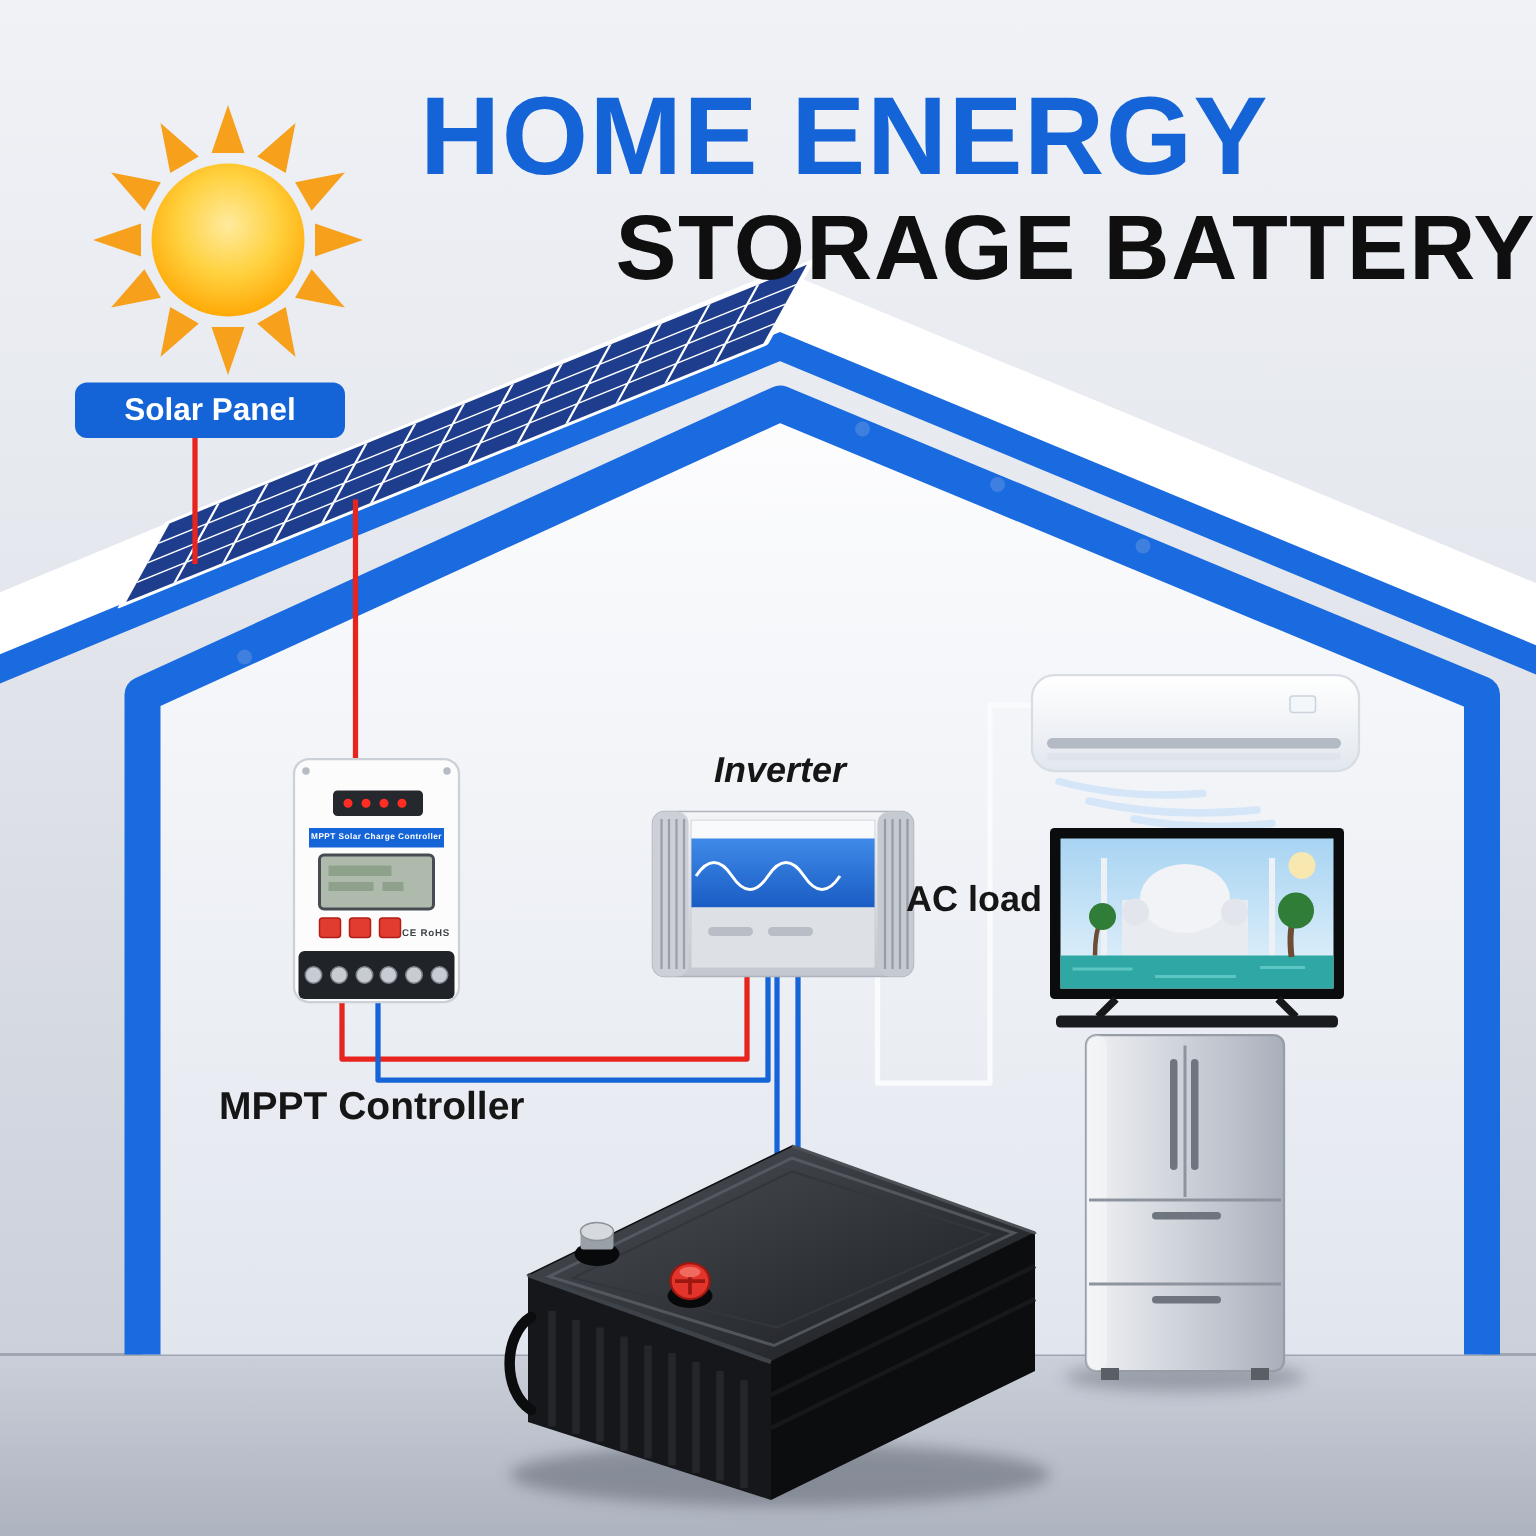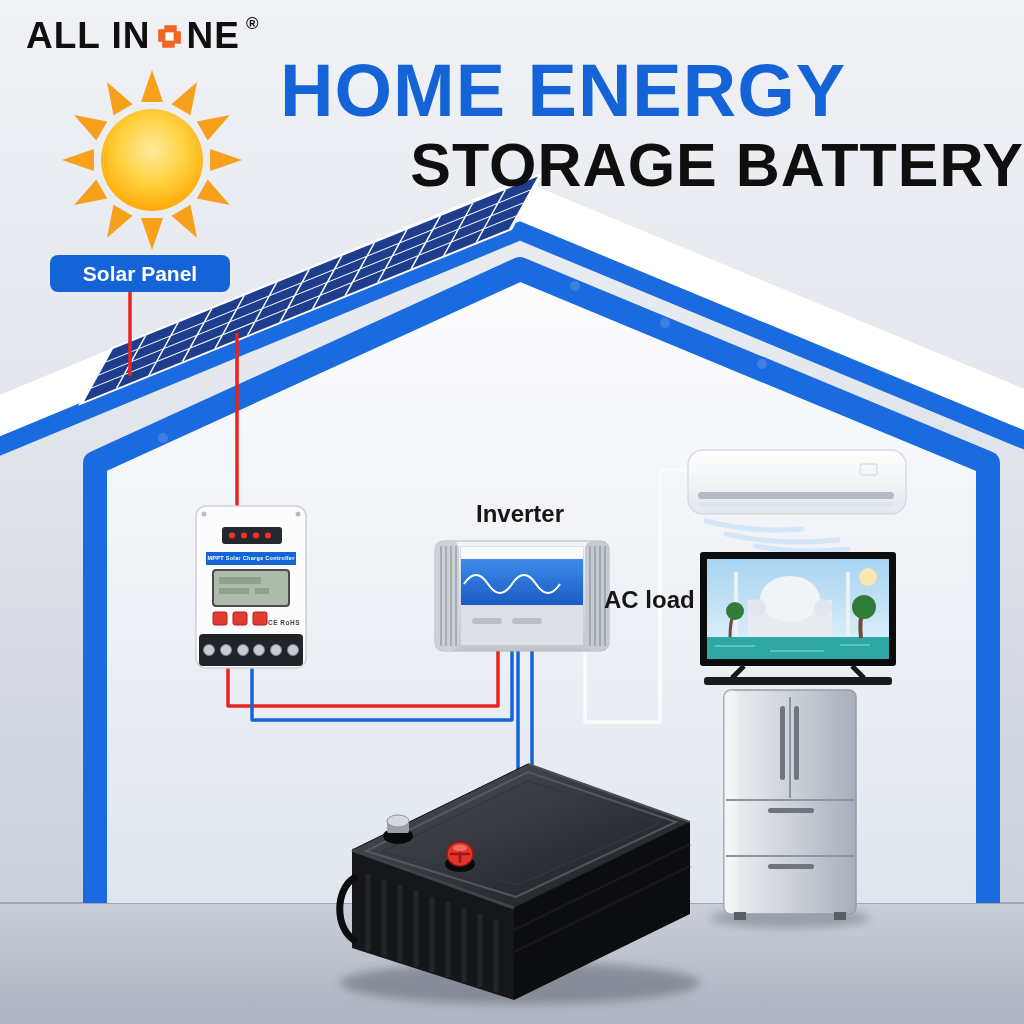--- a/index.html
+++ b/index.html
@@ -12,21 +12,21 @@
   .abs{position:absolute;}
   .logo{left:26px;top:14px;display:flex;align-items:flex-start;color:#101010;}
   .logo-text{font-size:37px;font-weight:900;letter-spacing:1px;line-height:44px;}
   .oicon{width:31px;height:31px;margin:7px 2px 0 3px;display:block;}
   .reg{font-size:17px;font-weight:700;margin-left:6px;margin-top:0px;}
   .title1{left:280px;top:48px;width:744px;text-align:left;font-size:74px;font-weight:900;color:#1464d8;letter-spacing:1px;white-space:nowrap;}
   .title2{left:280px;top:130px;width:744px;text-align:right;font-size:61px;font-weight:900;color:#0f0f10;letter-spacing:1px;white-space:nowrap;}
   .pill{left:50px;top:255px;width:180px;height:37px;background:#1464d8;border-radius:8px;color:#ffffff;
         font-size:21px;font-weight:700;display:flex;align-items:center;justify-content:center;}
   .lbl{font-size:24px;font-weight:600;color:#161616;white-space:nowrap;}
-  #lbl-inverter{left:430px;top:500px;width:180px;text-align:center;}
+  #lbl-inverter{left:430px;top:500px;width:180px;text-align:center;font-style:italic;}
   #lbl-acload{left:604px;top:586px;}
   #lbl-mppt{left:146px;top:722px;font-size:26px;}
   #lbl-battery{left:212px;top:976px;}
   .mppt-strip-text{left:206px;top:552px;width:90px;height:13px;font-size:5.5px;line-height:13px;color:#ffffff;
                    text-align:center;font-weight:700;letter-spacing:0.3px;}
   .mppt-marks{left:268px;top:619px;font-size:6.5px;color:#41454b;font-weight:700;letter-spacing:0.5px;}
 </style>
 </head>
 <body>
 
@@ -248,36 +248,28 @@
     </g>
     <g>
       <ellipse cx="460" cy="864" rx="15" ry="8" fill="#08090a"></ellipse>
       <ellipse cx="460" cy="854" rx="13" ry="12" fill="#e2342a" stroke="#9c1710" stroke-width="1.5"></ellipse>
       <path d="M450,854h20M460,845v18" stroke="#9c1710" stroke-width="2.5"></path>
       <ellipse cx="460" cy="848" rx="7" ry="3.5" fill="#f06a5e"></ellipse>
     </g>
   </g>
 </svg>
 
-<div class="abs logo">
-  <span class="logo-text">ALL IN</span>
-  <svg class="oicon" viewBox="0 0 30 30">
-    <path fill="#f26522" d="M4 8 h6 v-4 h12 v6 h4 v12 h-6 v4 H8 v-6 H4 z"></path>
-    <rect x="11" y="11" width="8" height="8" fill="#ffffff"></rect>
-  </svg>
-  <span class="logo-text">NE</span>
-  <span class="reg">®</span>
-</div>
 
 <div class="abs title1">HOME ENERGY</div>
 <div class="abs title2">STORAGE BATTERY</div>
 
 <div class="abs pill">
   <span>Solar Panel</span>
 </div>
 
 <div class="abs lbl" id="lbl-inverter">Inverter</div>
 <div class="abs lbl" id="lbl-acload">AC load</div>
+<div class="abs lbl" id="lbl-mppt">MPPT Controller</div>
 
 <div class="abs mppt-strip-text">MPPT Solar Charge Controller</div>
 <div class="abs mppt-marks">CE RoHS</div>
 
 </div>
 
 </body></html>

